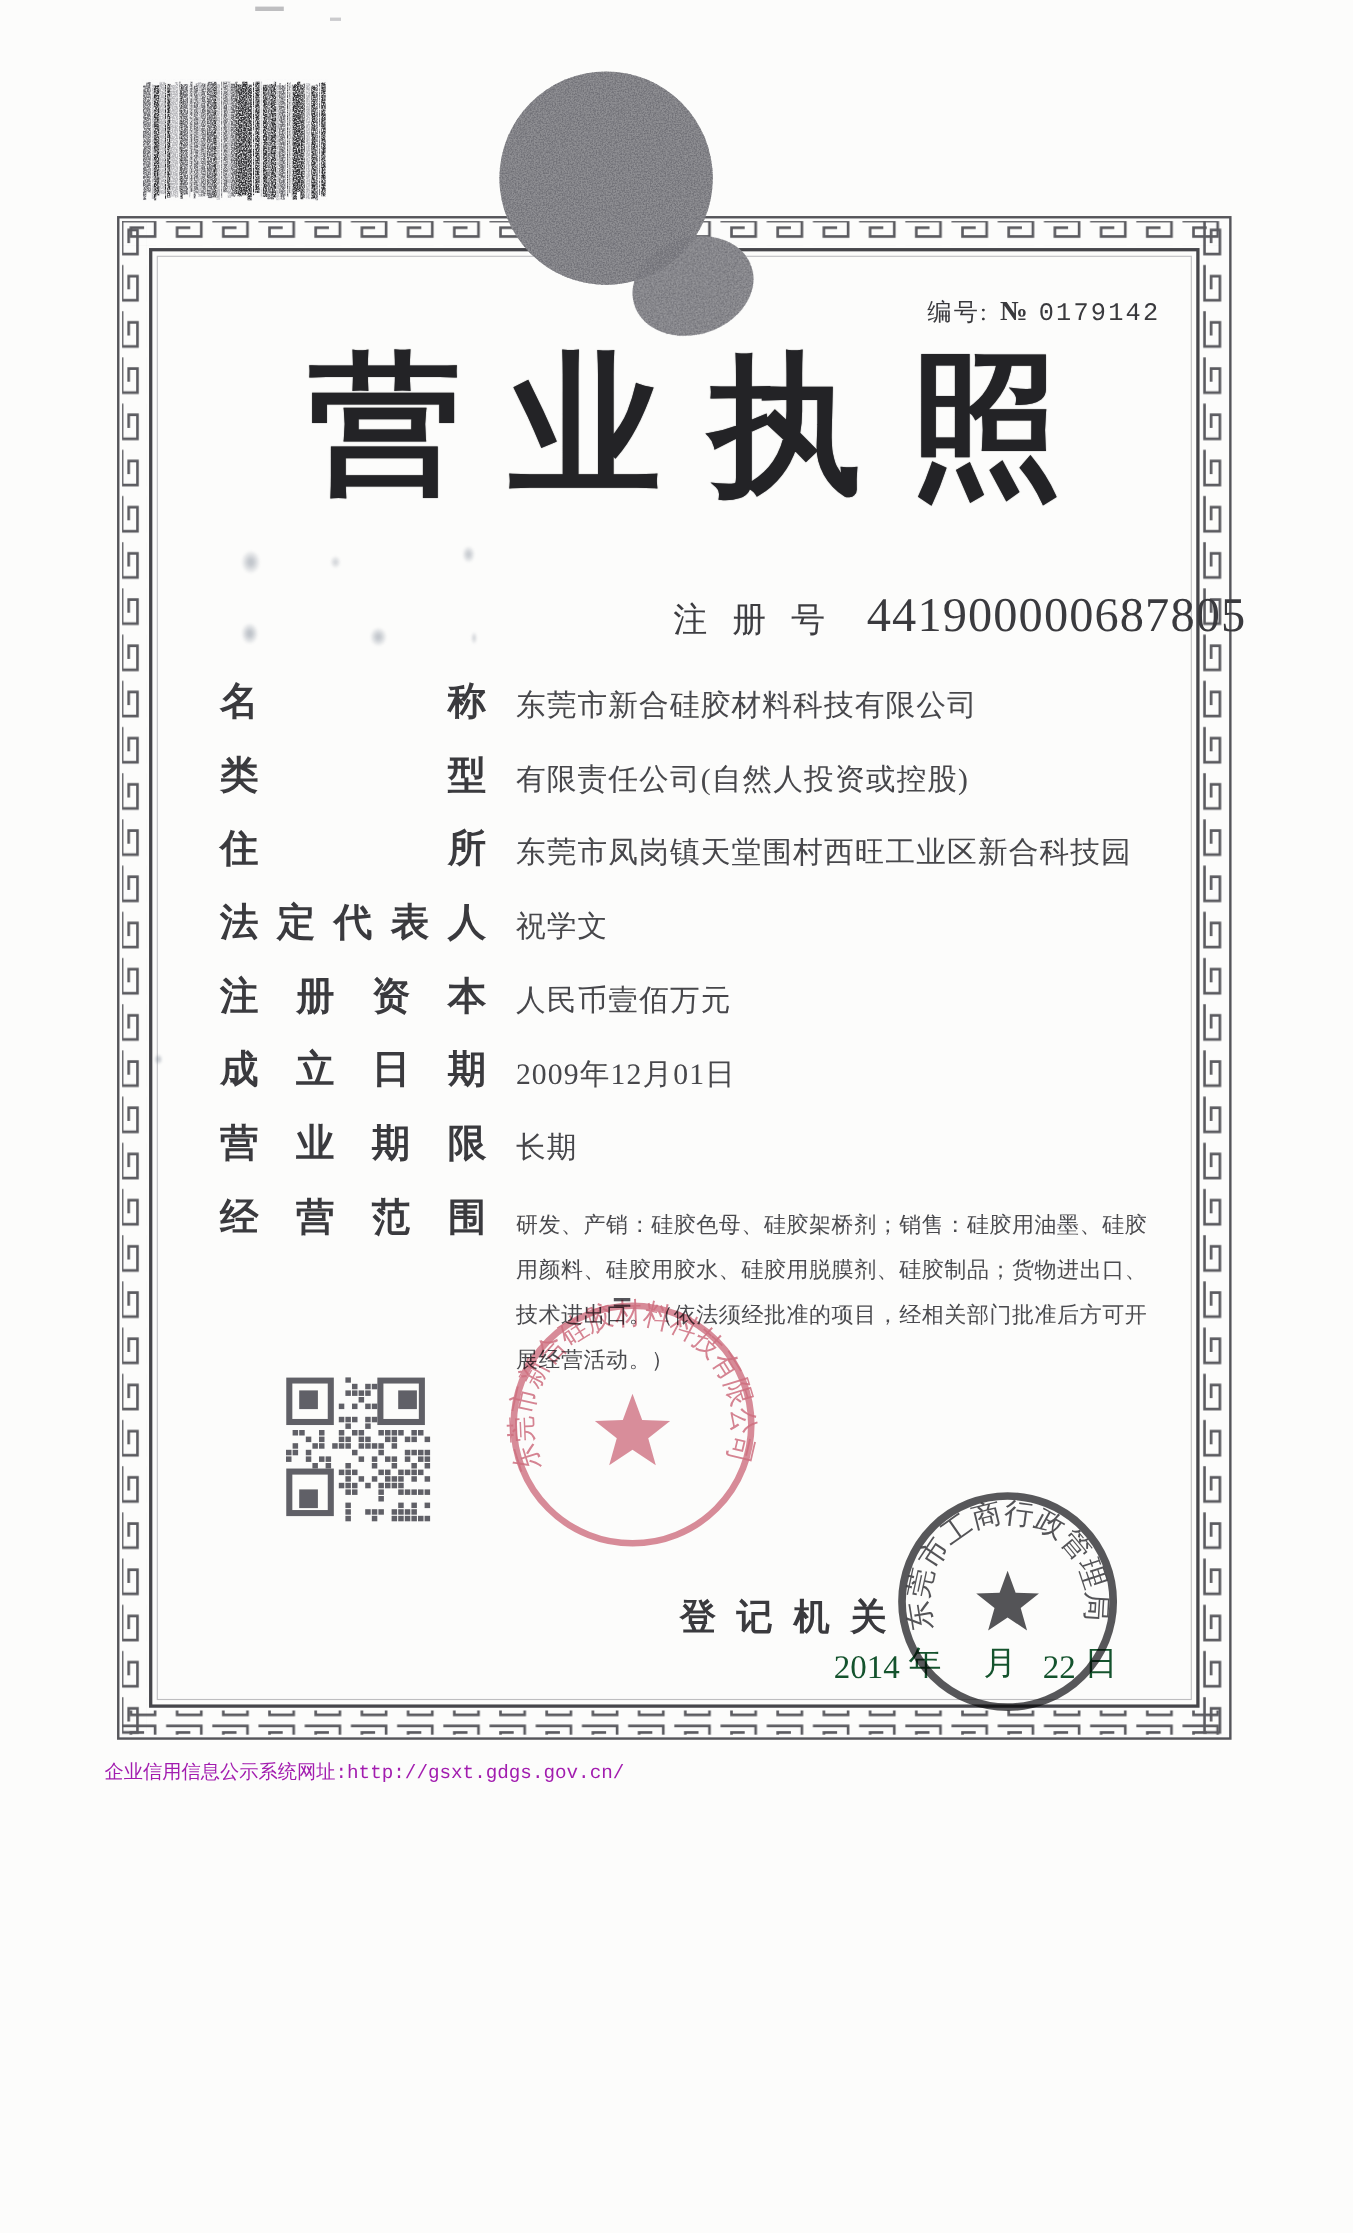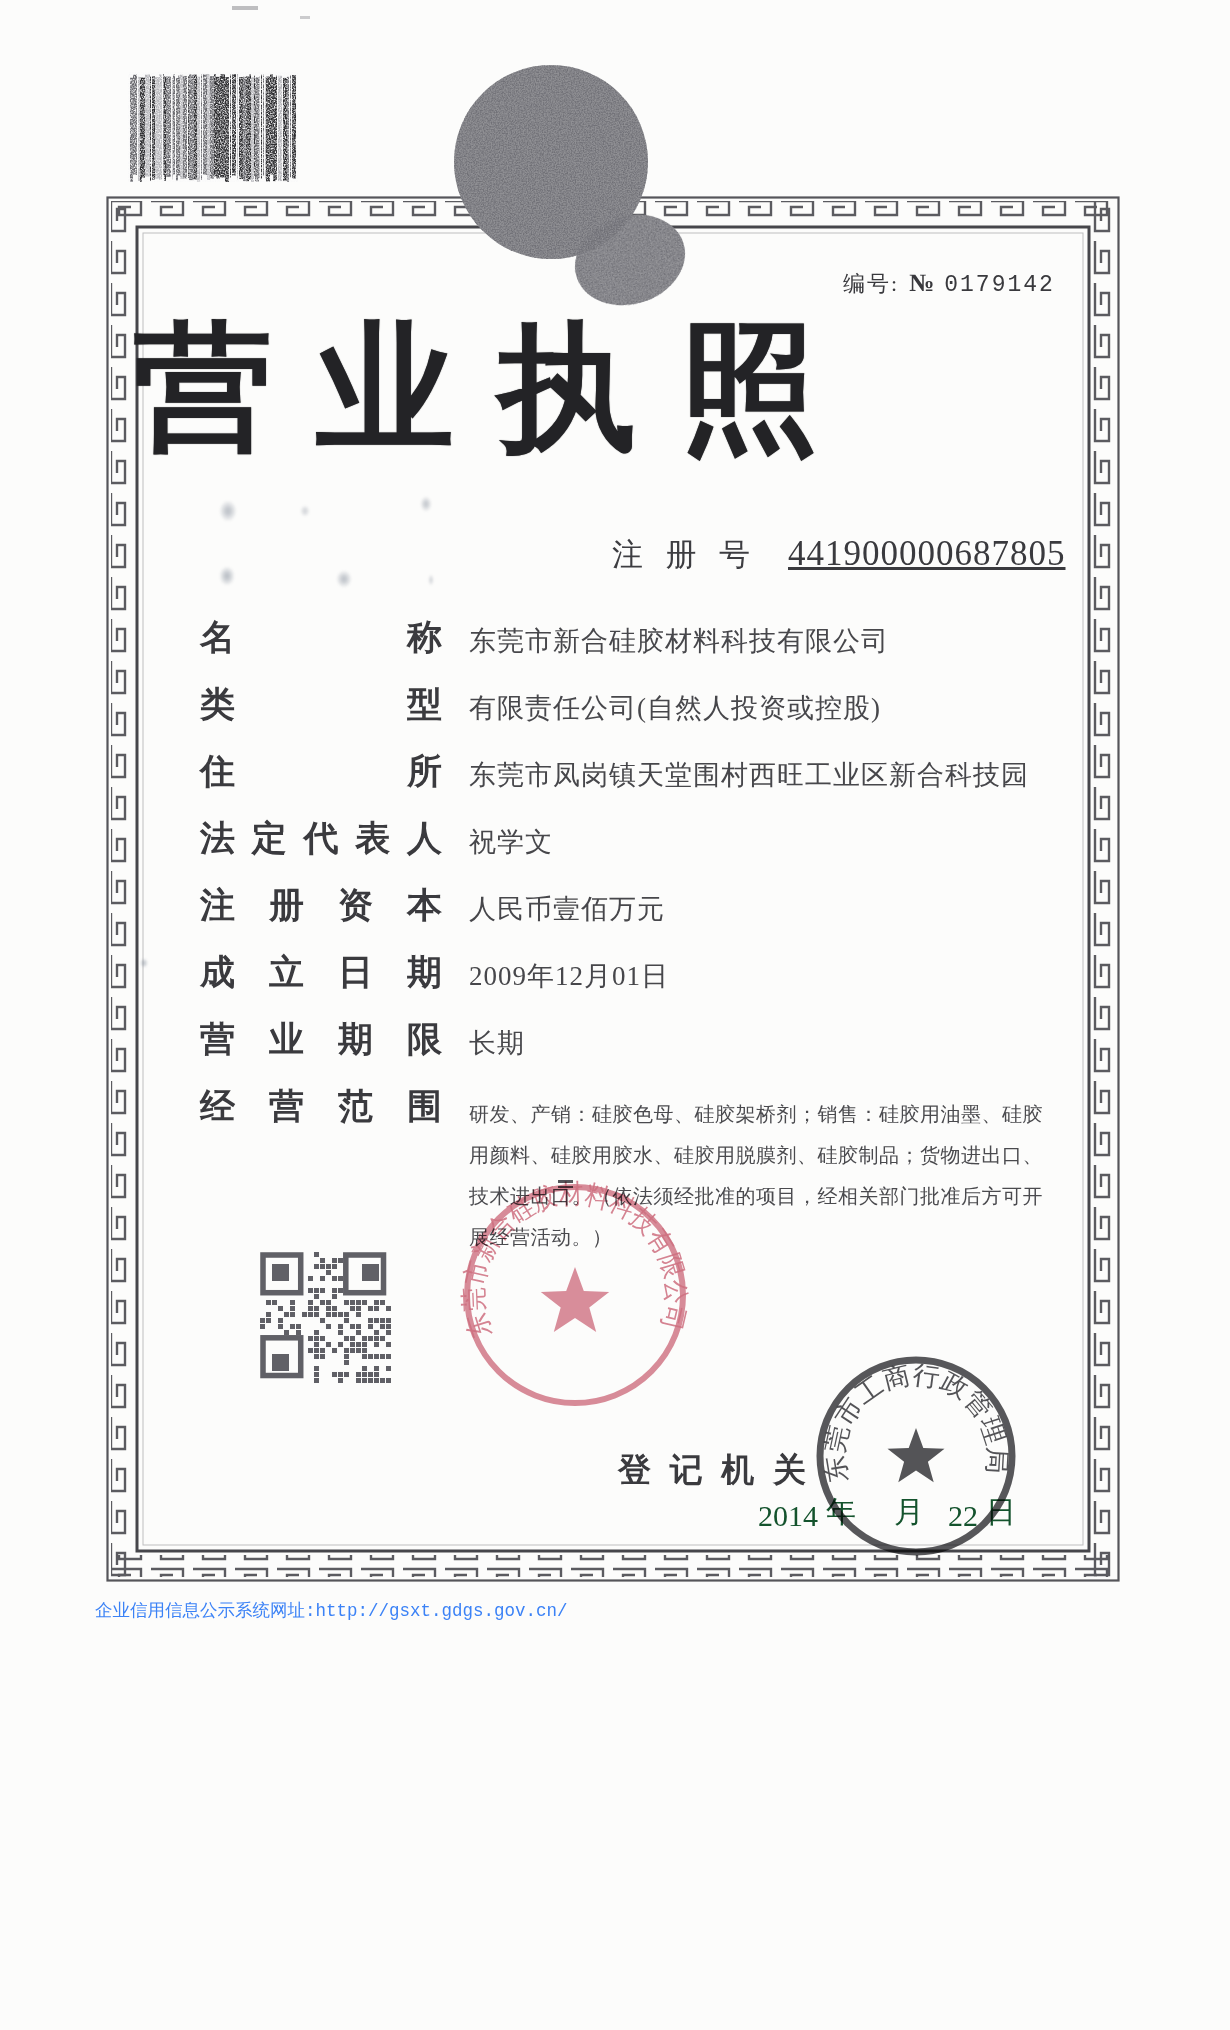--- a/index.html
+++ b/index.html
@@ -14,29 +14,29 @@
   .emblem{position:absolute;left:418px;top:48px;z-index:3;}
 
   
   .cert-no{position:absolute;left:843px;top:252px;z-index:4;display:flex;align-items:baseline;gap:10px;
            color:#39393d;}
   .cert-no .lbl{font-size:22px;letter-spacing:2px;}
   .cert-no .sym{font-size:25px;font-weight:bold;font-family:"Liberation Serif",serif;}
   .cert-no .num{font-size:23px;font-family:"Liberation Mono",monospace;letter-spacing:2px;margin-top:20px;}
 
   
-  .title{position:absolute;left:90px;top:312px;width:1014px;margin:0;text-align:left;z-index:4;
+  .title{position:absolute;left:116px;top:312px;width:1014px;margin:0;text-align:center;z-index:4;
          font-family:"Liberation Sans",sans-serif;font-weight:800;font-size:138px;line-height:1.1;
          letter-spacing:44px;text-indent:44px;color:#232326;
          text-shadow:0 0 1px rgba(40,40,40,.8);}
 
   
   .regno{position:absolute;left:612px;top:534px;z-index:4;display:flex;align-items:baseline;gap:38px;}
   .regno .rn-label{width:138px;font-size:31px;color:#3d3d41;}
-  .regno .rn-value{font-size:35px;letter-spacing:1px;color:#3a3a3e;text-decoration:underline;}
+  .regno .rn-value{font-size:44px;letter-spacing:1px;color:#3a3a3e;}
 
   
   .rows{position:absolute;left:200px;top:618px;z-index:4;width:860px;}
   .row{display:flex;align-items:flex-start;height:67px;}
   .rlabel{width:242px;flex:0 0 242px;font-size:35px;line-height:40px;font-weight:600;color:#3a3a3e;}
   .rvalue{margin-left:27px;padding-top:7px;font-size:27px;line-height:32px;color:#47474b;letter-spacing:1px;}
   .row.wide .rvalue{font-size:20px;line-height:41px;width:600px;letter-spacing:0.5px;color:#4a4a4e;}
   .jspread{display:flex;justify-content:space-between;}
 
   
@@ -49,21 +49,21 @@
   
   .authority{position:absolute;left:618px;top:1448px;z-index:4;width:188px;
              font-size:33px;font-weight:600;color:#3a3a3e;}
   .dateline{position:absolute;left:758px;top:1492px;z-index:4;display:flex;align-items:flex-end;
             font-size:30px;color:#14532d;}
   .dateline .gap-m{margin-left:38px;}
   .dateline .gap-s{margin-left:24px;}
   .dateline .gap-xs{margin-left:8px;}
 
   
-  .footer-left{position:absolute;left:95px;top:1598px;z-index:4;font-size:17.5px;color:#3b82f6;
+  .footer-left{position:absolute;left:95px;top:1598px;z-index:4;font-size:17.5px;color:#a21caf;
                font-family:"Liberation Mono",monospace;letter-spacing:0;}
   .footer-right{position:absolute;left:680px;top:1596px;width:400px;text-align:right;z-index:4;
                 font-size:19px;color:#3e3e42;letter-spacing:1px;}
 
   
   .art{position:absolute;z-index:2;pointer-events:none;}
   .dash1{left:232px;top:6px;width:26px;height:4px;background:#8b8b90;opacity:.55;}
   .dash2{left:300px;top:16px;width:10px;height:3px;background:#9a9aa0;opacity:.5;}
   .blob{border-radius:50%;filter:blur(1px);}
   .g1{left:219px;top:500px;width:18px;height:22px;background:radial-gradient(#7d8694 15%,transparent 70%);opacity:.45;}

